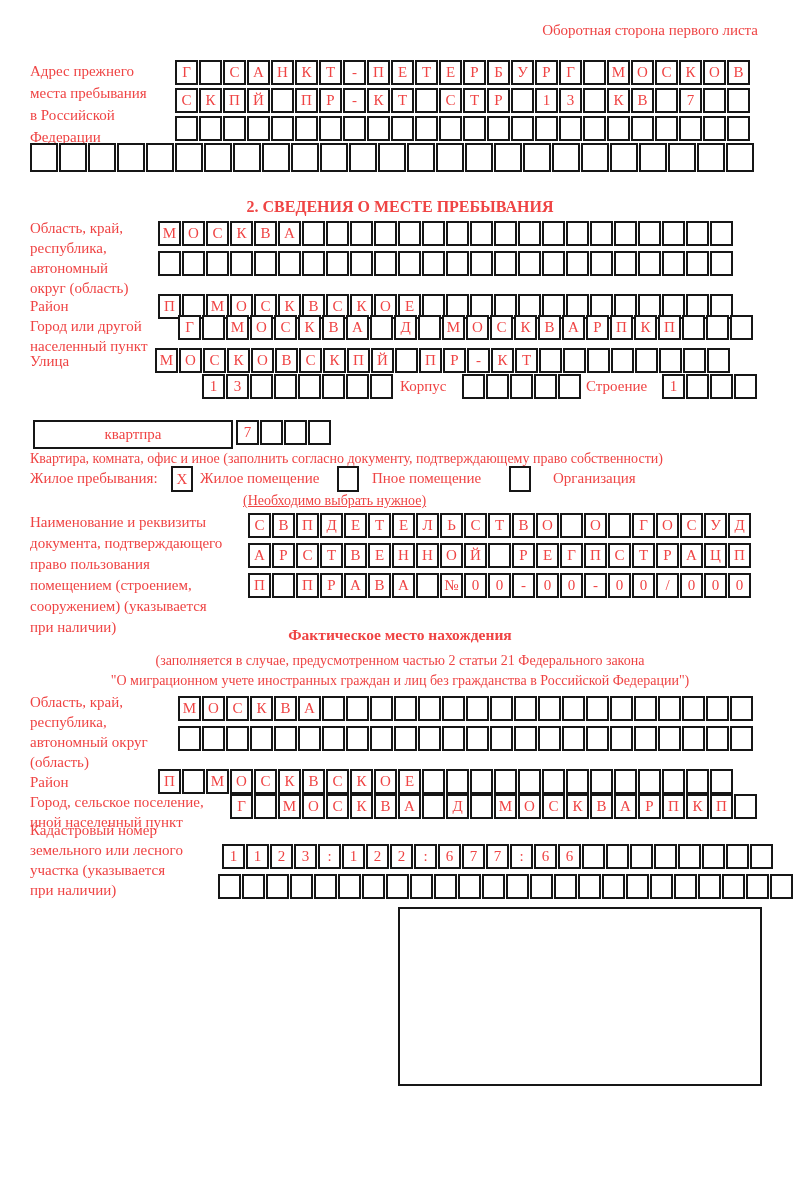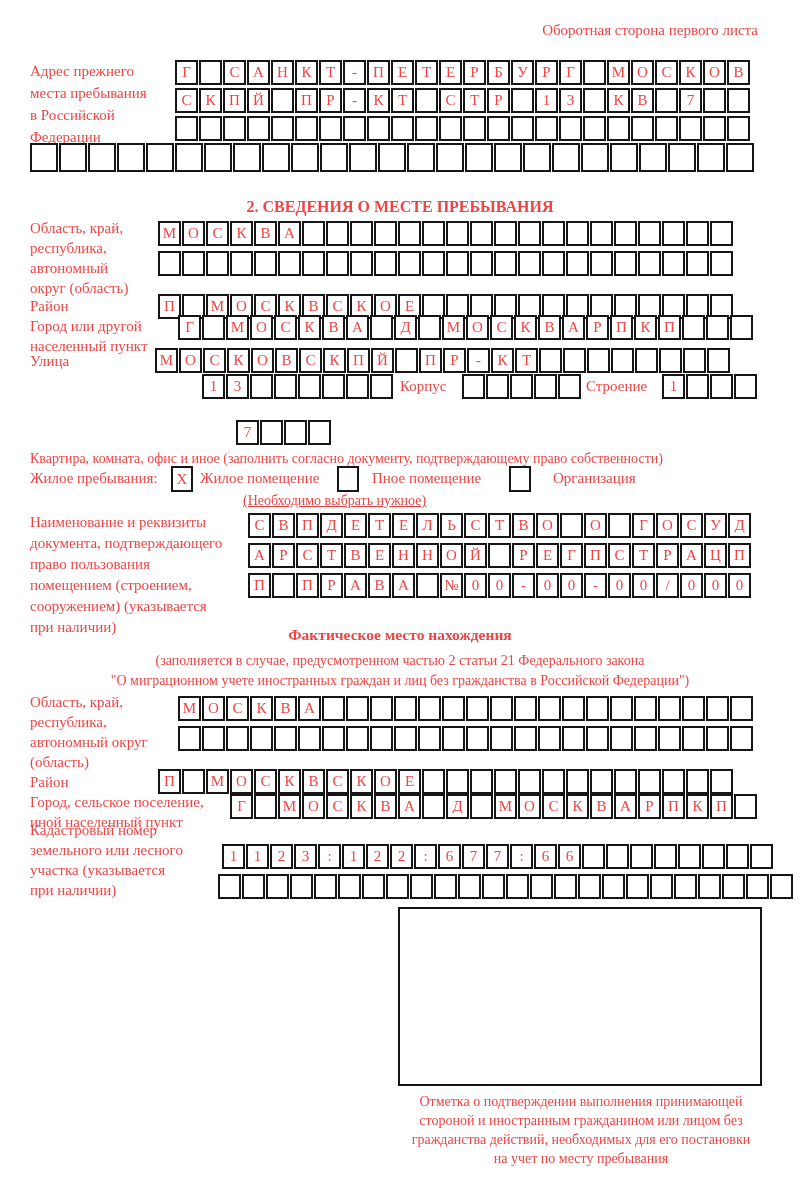--- a/index.html
+++ b/index.html
@@ -362,20 +362,21 @@
       <span class="cell"></span>
     </div>
   <div class="lbl" id="stroenie-label">Строение</div>
   <div class="cellrow" id="stroenie-cells">
       <span class="cell">1</span>
       <span class="cell"></span>
       <span class="cell"></span>
       <span class="cell"></span>
     </div>
 
+  <div class="wbox" id="apt-box">квартпра</div>
   <div class="cellrow" id="apt-cells">
       <span class="cell">7</span>
       <span class="cell"></span>
       <span class="cell"></span>
       <span class="cell"></span>
     </div>
   <div class="lbl" id="apt-note">Квартира, комната, офис и иное (заполнить согласно документу, подтверждающему право собственности)</div>
 
   <div class="lbl" id="stay-label">Жилое пребывания:</div>
   <div class="cb" id="stay-cb1">X</div>
@@ -628,18 +629,14 @@
       <span class="cell"></span>
       <span class="cell"></span>
       <span class="cell"></span>
       <span class="cell"></span>
       <span class="cell"></span>
       <span class="cell"></span>
       <span class="cell"></span>
     </div>
 
   <div id="stamp-box"></div>
-  <div id="stamp-caption">Отметка о подтверждении выполнения принимающей
-стороной и иностранным гражданином или лицом без
-гражданства действий, необходимых для его постановки
-на учет по месту пребывания</div>
 
 </div>
 
 </body></html>

